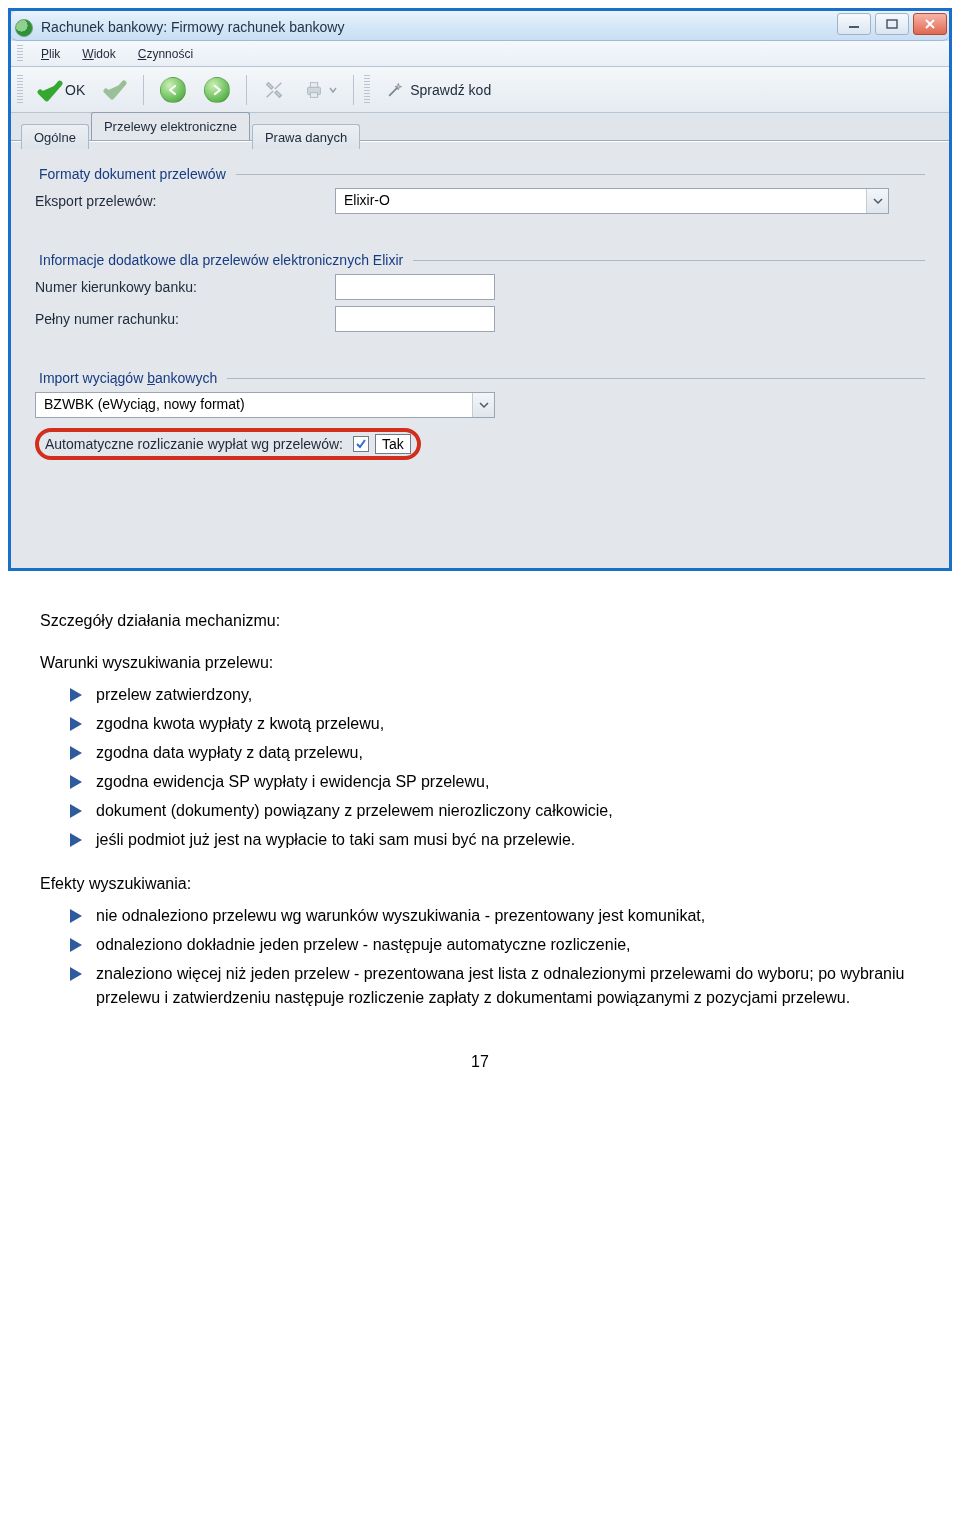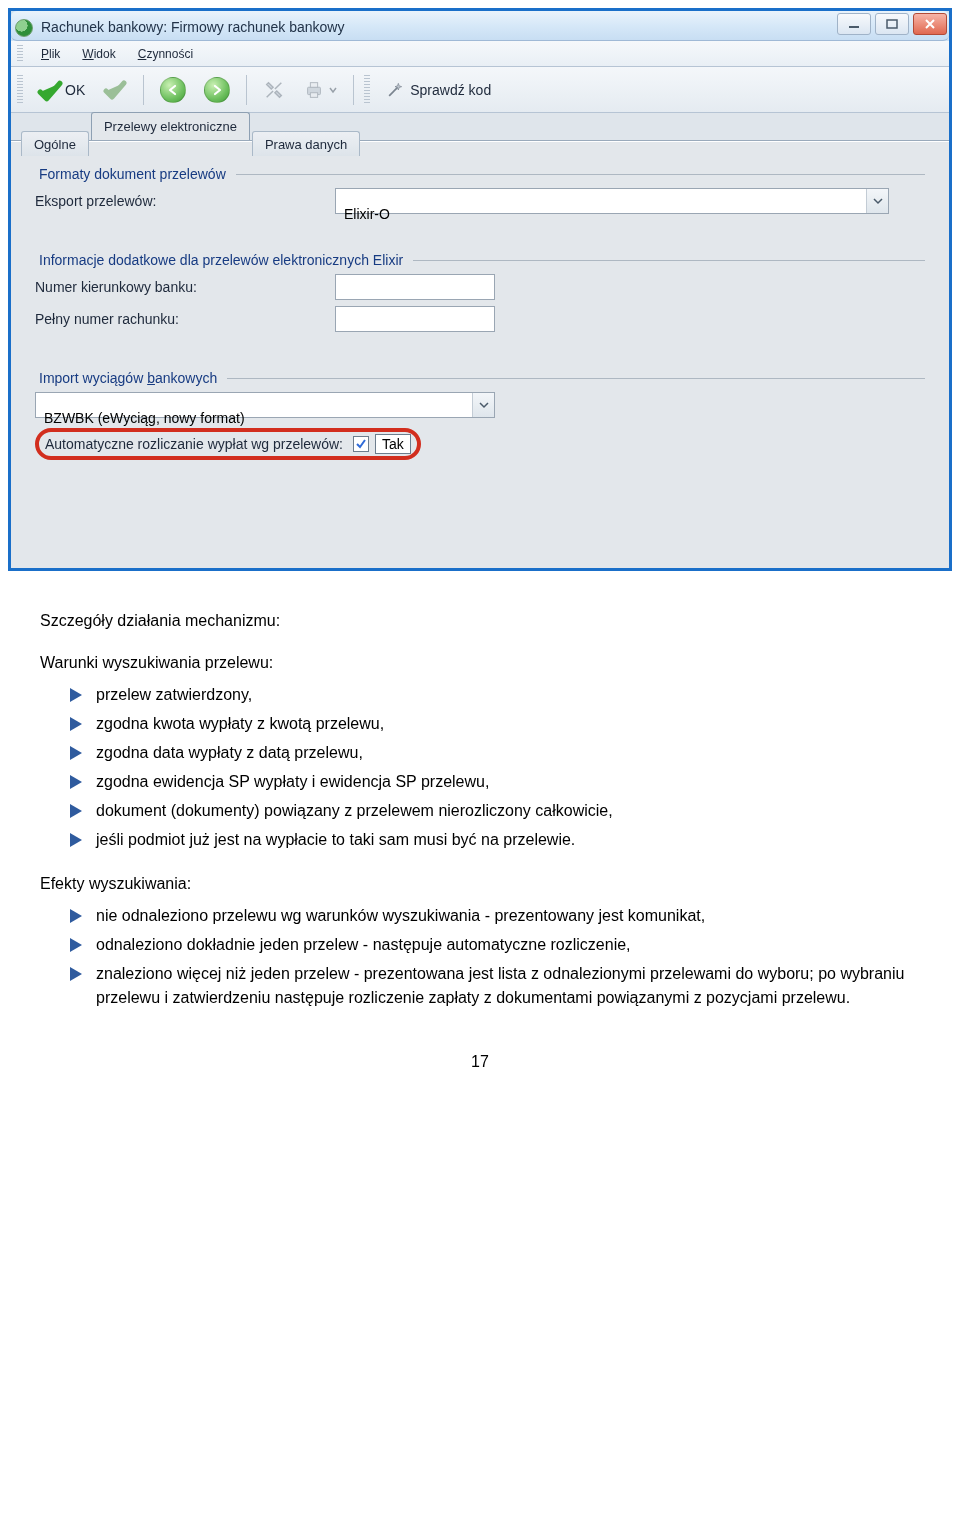--- a/index.html
+++ b/index.html
@@ -135,21 +135,21 @@
   .tab {
     padding: 5px 12px 4px 12px;
     font-size: 13px;
     color: #1e293b;
     background: linear-gradient(#eceff3,#dde4ea);
     border: 1px solid #aab9c8;
     border-bottom: none;
     border-radius: 3px 3px 0 0;
     margin-right: 2px;
     position: relative;
-    top: 16px;
+    top: 9px;
   }
   .tab.active {
     background: #e3e7eb;
     border-color: #8ea0b3;
     top: 0;
     padding-top: 6px;
     padding-bottom: 6px;
     z-index: 2;
   }
   
@@ -202,21 +202,21 @@
     padding: 2px 6px;
     width: 460px;
     font-family: inherit;
   }
   .combo {
     display:flex; align-items:stretch;
     border: 1px solid #9aa6b3;
     background:#fff;
     height:26px;
   }
-  .combo .combo-text { flex:1; padding: 3px 8px; font-size:14px; text-align:left;margin-top:14px; }
+  .combo .combo-text { flex:1; padding: 3px 8px; font-size:14px; text-align:left; }
   .combo .combo-arrow {
     width:22px; border-left:1px solid #c3ccd5;
     display:flex;align-items:center;justify-content:center;
     background:linear-gradient(#f3f6f9,#dfe6ec);
   }
   .combo.full { width: 554px; }
   .combo.mid  { width: 460px; }
   .short-input { width: 160px; }
 
   .highlight-row-wrap {

